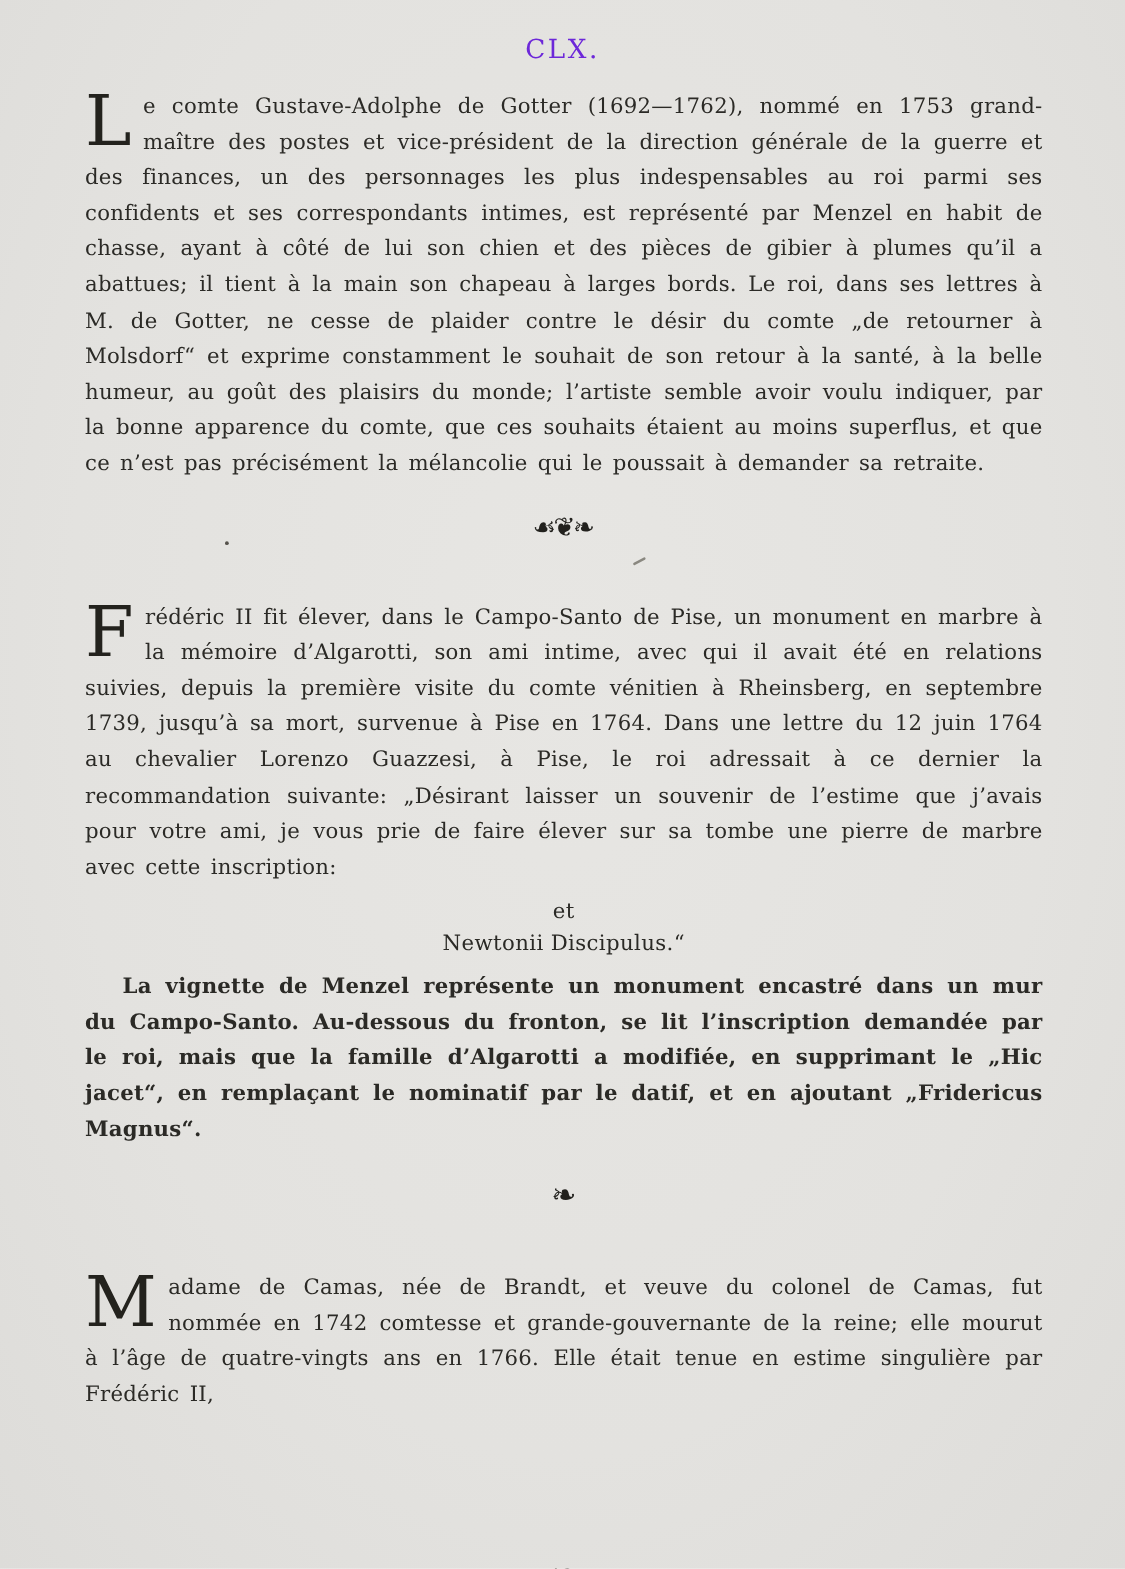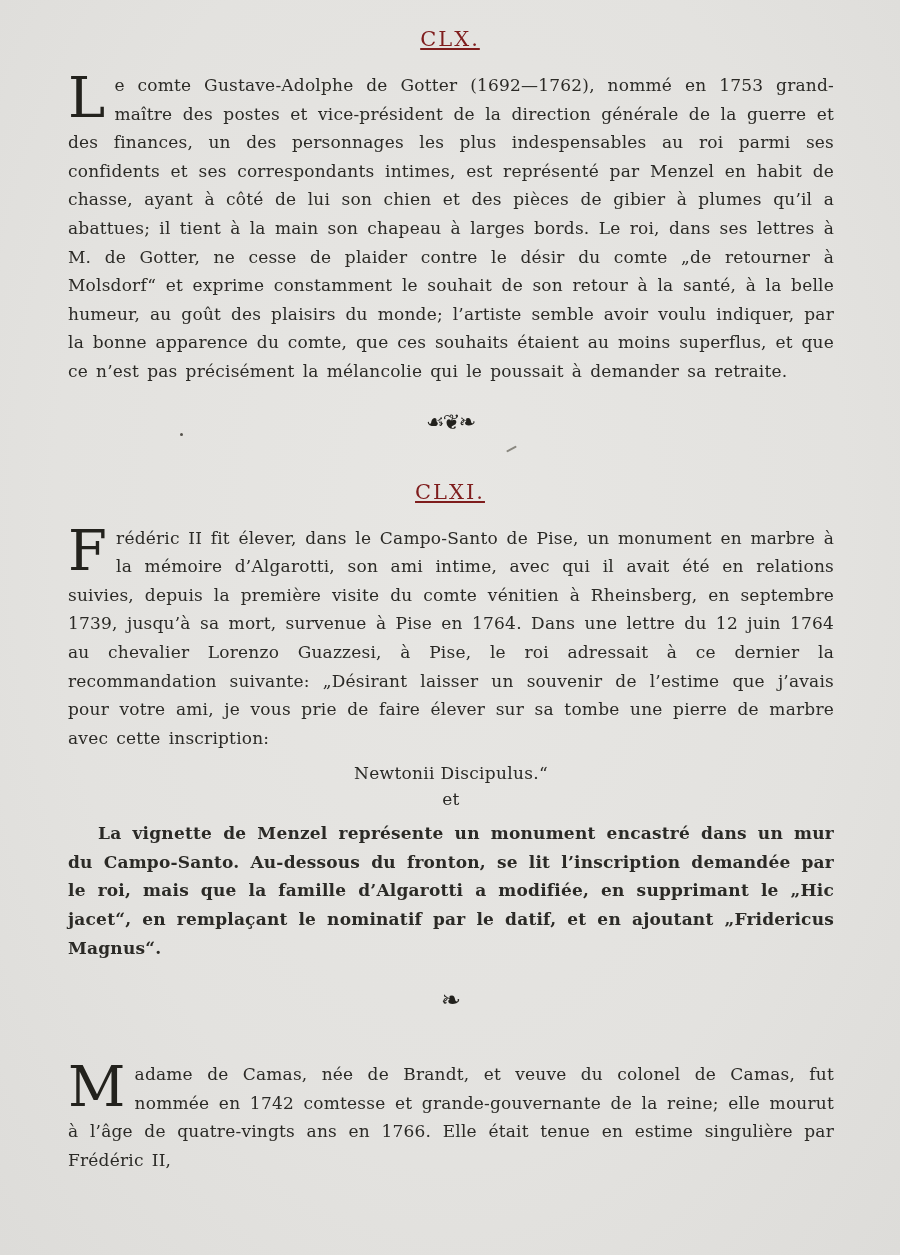--- a/index.html
+++ b/index.html
@@ -23,23 +23,22 @@
   }
   .text-col {
     padding: 0 66px 0 68px;
   }
   h2.section-heading {
     font-family: "DejaVu Serif", serif;
     font-weight: normal;
     font-size: 21px;
     letter-spacing: 2px;
     text-align: center;
-    color: #7f1d1d;
+    color: #6d28d9;
     margin: 0 0 20px 0;
-    text-decoration: underline;
   }
   h2.first-heading { margin-top: 27px; }
   p.body-para {
     font-size: 17px;
     line-height: 28.6px;
     text-align: justify;
     letter-spacing: 0.2px;
     word-spacing: 2.5px;
     margin: 0;
   }
@@ -124,28 +123,27 @@
   <span class="speck speck-1"></span>
 
   <div class="ornament-row">
     <span class="ornament">☙❦❧</span>
   </div>
   <span class="slash-mark"></span>
 
   <div class="spacer-a"></div>
 
   <section>
-    <h2 class="section-heading">CLXI.</h2>
     <div class="text-col">
       <p class="body-para">
         <span class="dropcap">F</span><span>rédéric II fit élever, dans le Campo-Santo de Pise, un monument en marbre à la mémoire d’Algarotti, son ami intime, avec qui il avait été en relations suivies, depuis la première visite du comte vénitien à Rheinsberg, en septembre 1739, jusqu’à sa mort, survenue à Pise en 1764. Dans une lettre du 12 juin 1764 au chevalier Lorenzo Guazzesi, à Pise, le roi adressait à ce dernier la recommandation suivante: „Désirant laisser un souvenir de l’estime que j’avais pour votre ami, je vous prie de faire élever sur sa tombe une pierre de marbre avec cette inscription:</span>
       </p>
       <div class="inscription">
+        <div>et</div>
         <div>Newtonii Discipulus.“</div>
-        <div>et</div>
       </div>
       <p class="body-para indent-para">
         <span>La vignette de Menzel représente un monument encastré dans un mur du Campo-Santo. Au-dessous du fronton, se lit l’inscription demandée par le roi, mais que la famille d’Algarotti a modifiée, en supprimant le „Hic jacet“, en remplaçant le nominatif par le datif, et en ajoutant „Fridericus Magnus“.</span>
       </p>
     </div>
   </section>
 
   <div class="ornament-row">
     <span class="ornament small">❧</span>
   </div>

